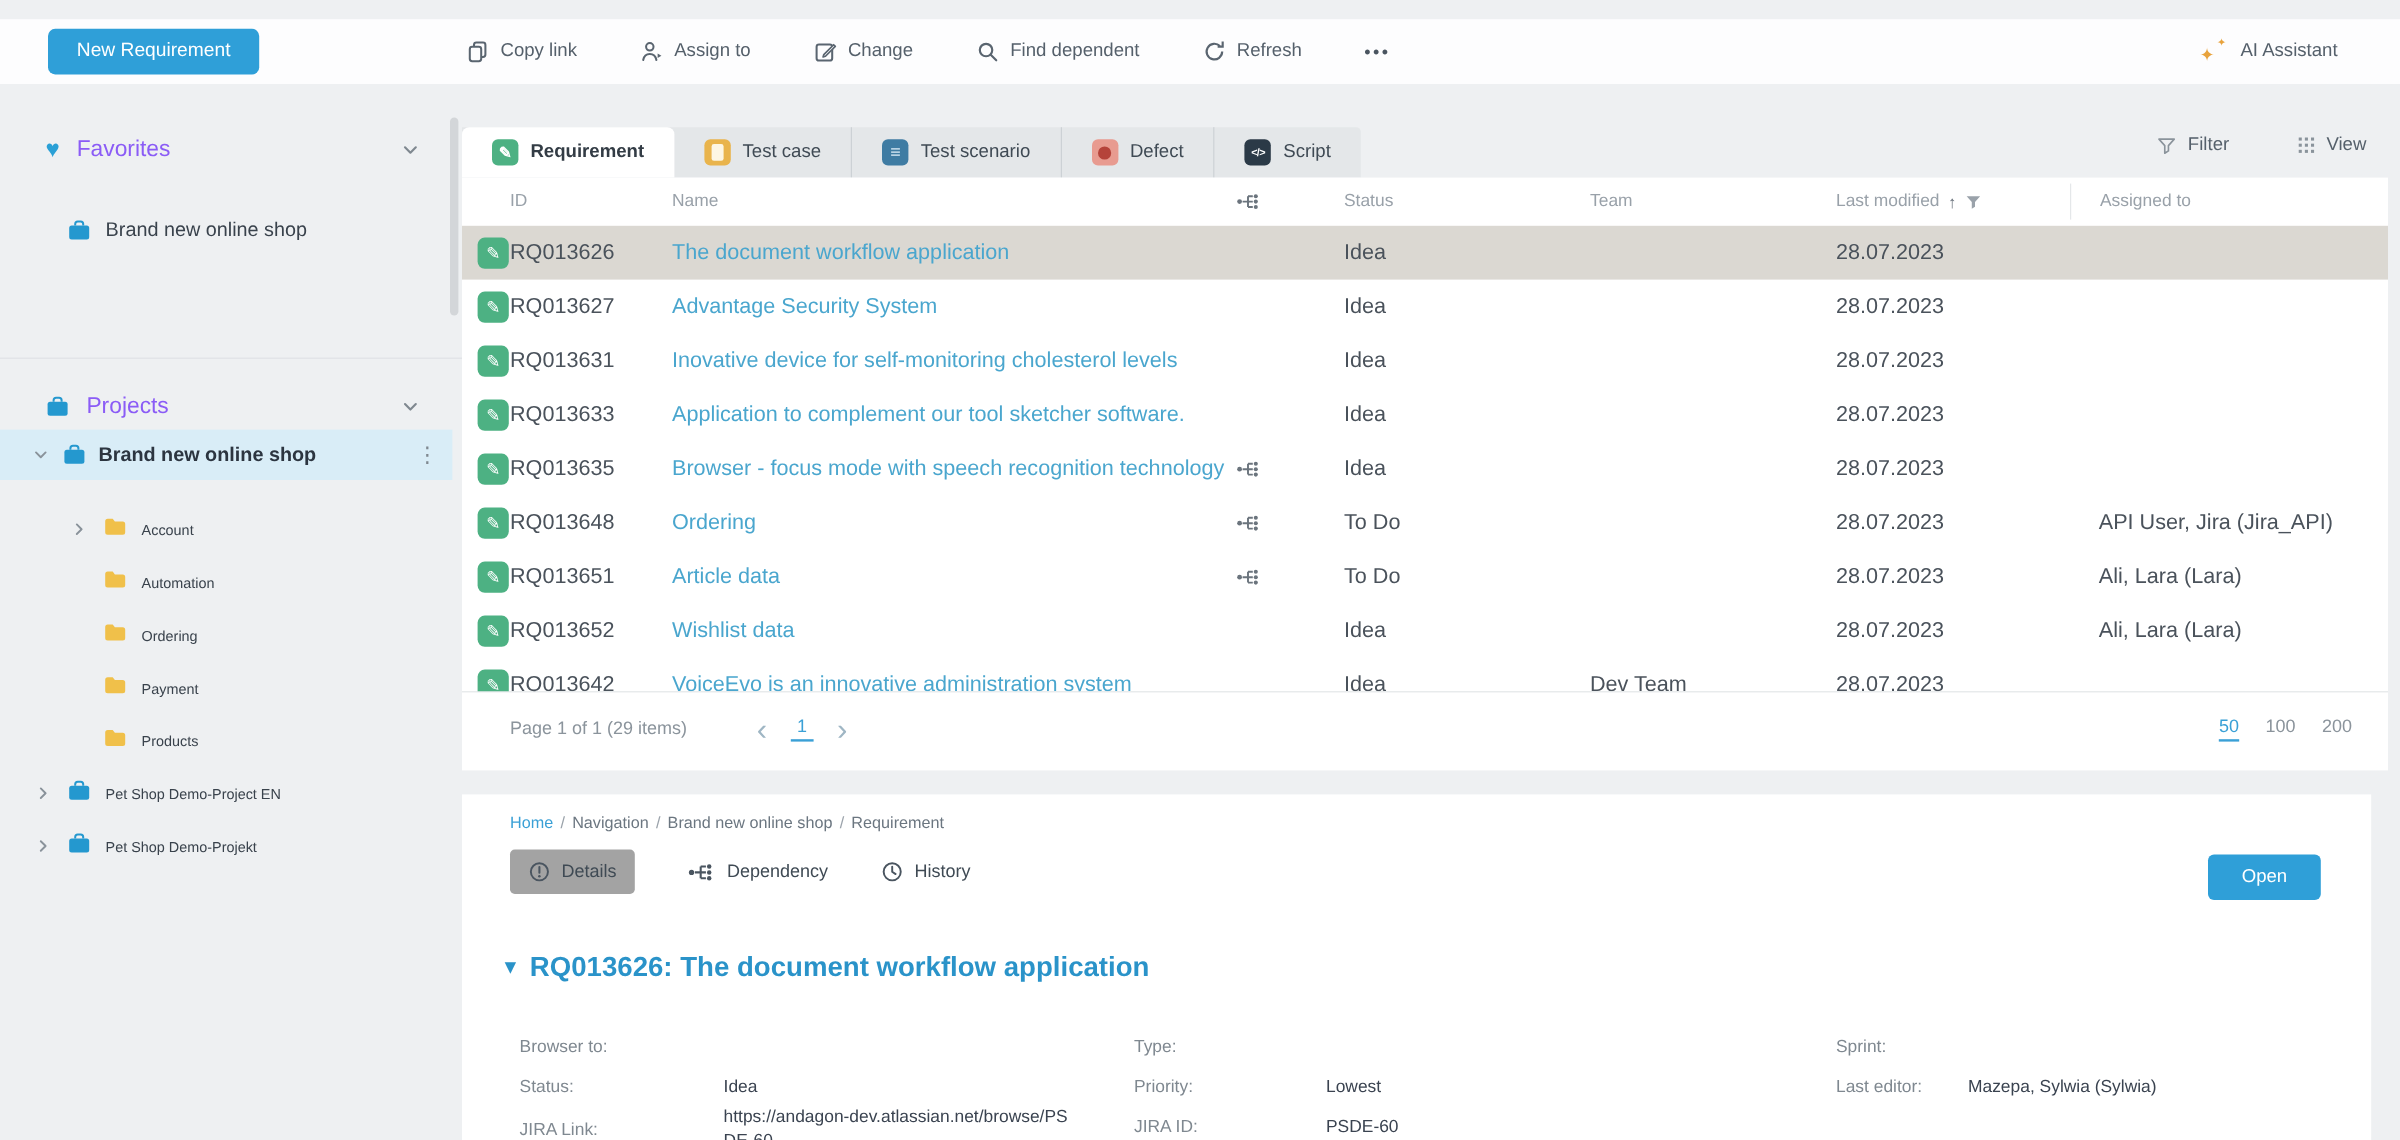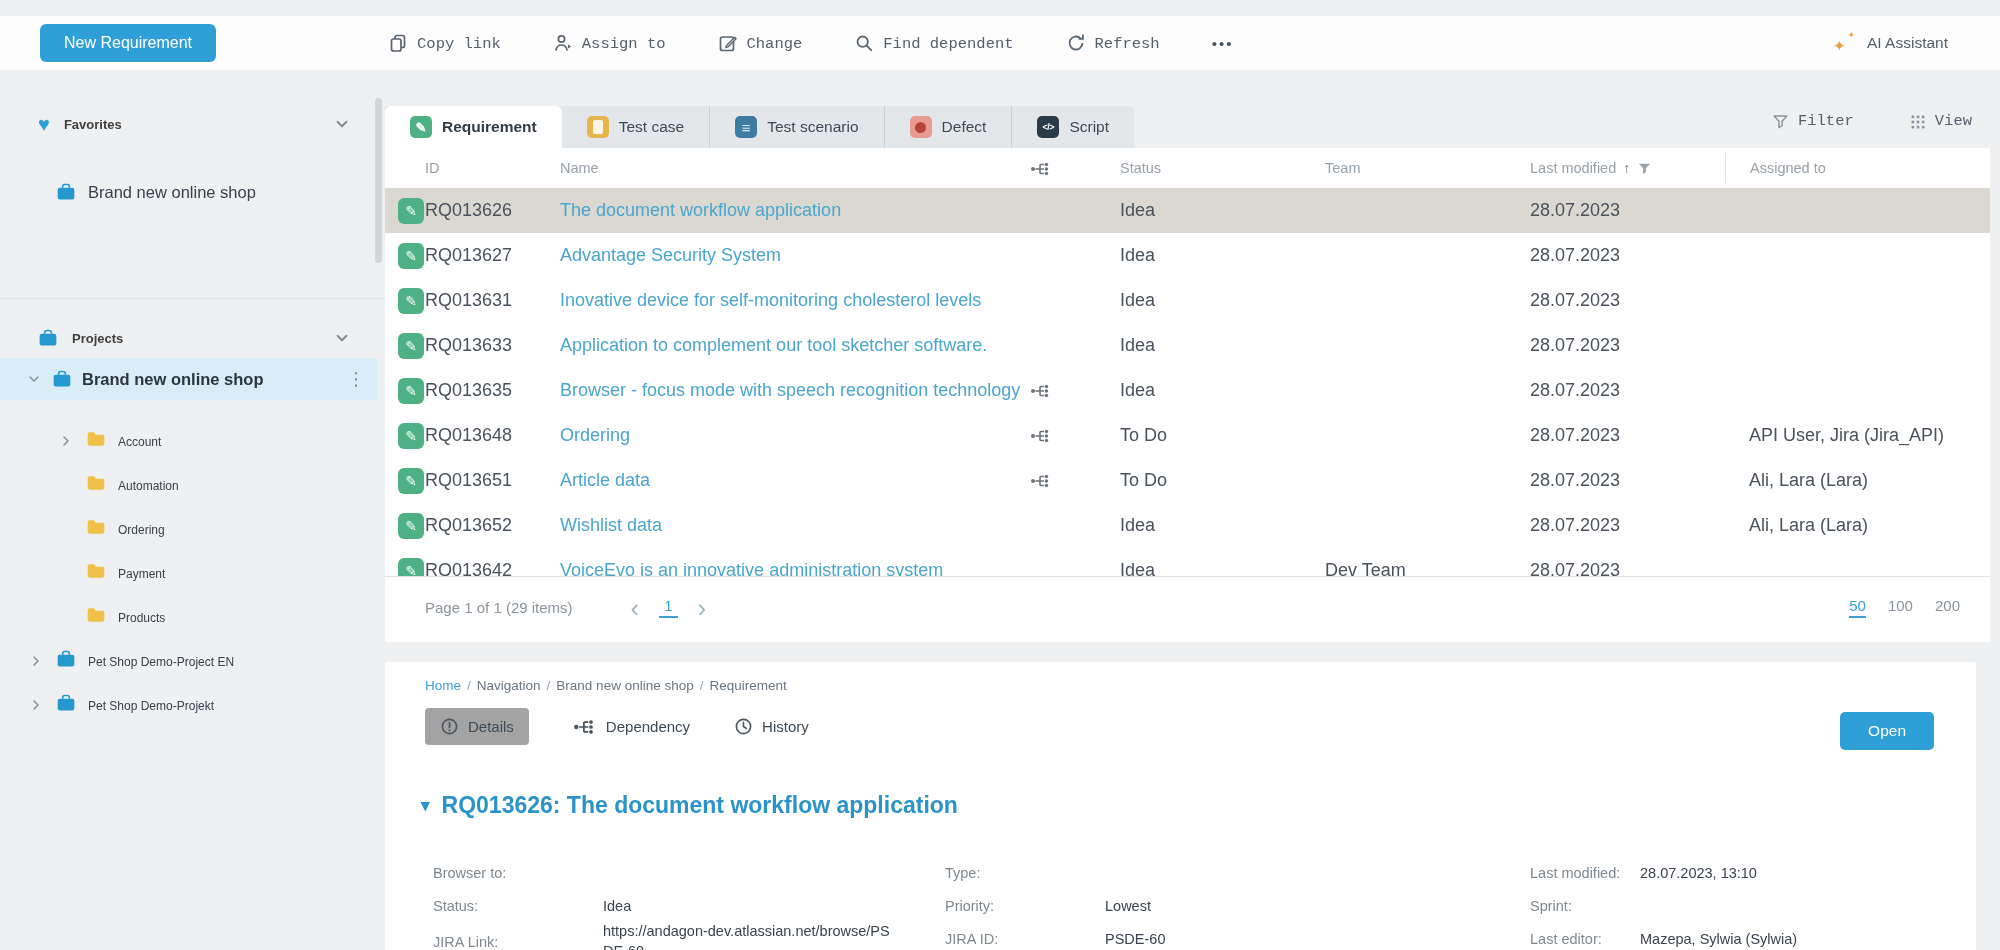--- a/index.html
+++ b/index.html
@@ -4,32 +4,32 @@
 <style>
   html,body{margin:0;padding:0;width:2000px;height:950px;overflow:hidden;
     background:#eef0f2;font-family:"Liberation Sans",sans-serif;color:#3a4350;}
   .ic{display:inline-block;vertical-align:middle;flex:none;}
   
   .topbar{position:absolute;left:0;right:0;top:16px;height:54px;background:#fdfdfe;
     display:flex;align-items:center;}
   .btn-primary{margin-left:40px;background:#2f9fd8;color:#fff;border:none;border-radius:6px;
     padding:10px 24px;font-size:16px;font-family:inherit;cursor:pointer;}
   .tb-actions{margin-left:172px;display:flex;align-items:center;gap:52px;color:#55606b;font-size:15.5px;}
-  .tb-item{display:flex;align-items:flex-end;gap:9px;cursor:pointer;font-family:Liberation Mono, monospace;}
+  .tb-item{display:flex;align-items:center;gap:9px;cursor:pointer;}
   .tb-item svg{color:#5a6570;}
   .tb-more{font-size:15px;letter-spacing:2px;color:#4a5560;cursor:pointer;}
   .tb-spacer{flex:1;}
   .ai{display:flex;align-items:center;gap:10px;margin-right:52px;color:#55606b;font-size:15.5px;cursor:pointer;}
   .sparkles{position:relative;width:24px;height:24px;}
   .sp-big{position:absolute;left:0;bottom:0;font-size:15px;color:#e8a33d;}
   .sp-small{position:absolute;right:2px;top:-1px;font-size:9px;color:#e8a33d;}
   
   .sidebar{position:absolute;left:0;top:70px;width:385px;bottom:0;}
   .s-head{position:absolute;left:38px;right:34px;display:flex;align-items:center;gap:14px;}
-  .s-title{font-size:13px;font-weight:700;color:#404040;}
+  .s-title{font-size:19px;font-weight:400;color:#8b5cf6;}
   .s-spacer{flex:1;}
   .heart{font-size:20px;color:#2aa0d6;line-height:1;}
   .s-favitem{position:absolute;top:112px;left:56px;display:flex;align-items:center;gap:12px;
     font-size:16.5px;color:#39424c;cursor:pointer;}
   .s-divider{position:absolute;top:228px;left:0;right:0;border-top:1px solid #dfe2e5;}
   .s-selected{position:absolute;top:288px;left:0;right:8px;height:42px;background:#d9edf7;
     display:flex;align-items:center;gap:10px;padding-left:26px;cursor:pointer;}
   .s-selected .lbl{font-size:16.5px;font-weight:700;color:#2c3540;}
   .kebab{font-size:18px;color:#7f8890;margin-right:12px;cursor:pointer;}
   .s-tree{position:absolute;top:335px;left:0;right:0;}
@@ -586,24 +586,20 @@
       <span class="flabel">Priority:</span>
       <span class="fvalue">Lowest</span>
     </div>
     <div class="frow">
       <span class="flabel">JIRA ID:</span>
       <span class="fvalue">PSDE-60</span>
     </div>
   </div>
   <div class="fields fcol3">
     <div class="frow">
-      <span class="flabel">Last modified:</span>
-      <span class="fvalue">28.07.2023, 13:10</span>
-    </div>
-    <div class="frow">
       <span class="flabel">Sprint:</span>
       <span class="fvalue"></span>
     </div>
     <div class="frow">
       <span class="flabel">Last editor:</span>
       <span class="fvalue">Mazepa, Sylwia (Sylwia)</span>
     </div>
   </div>
 </div>
 

